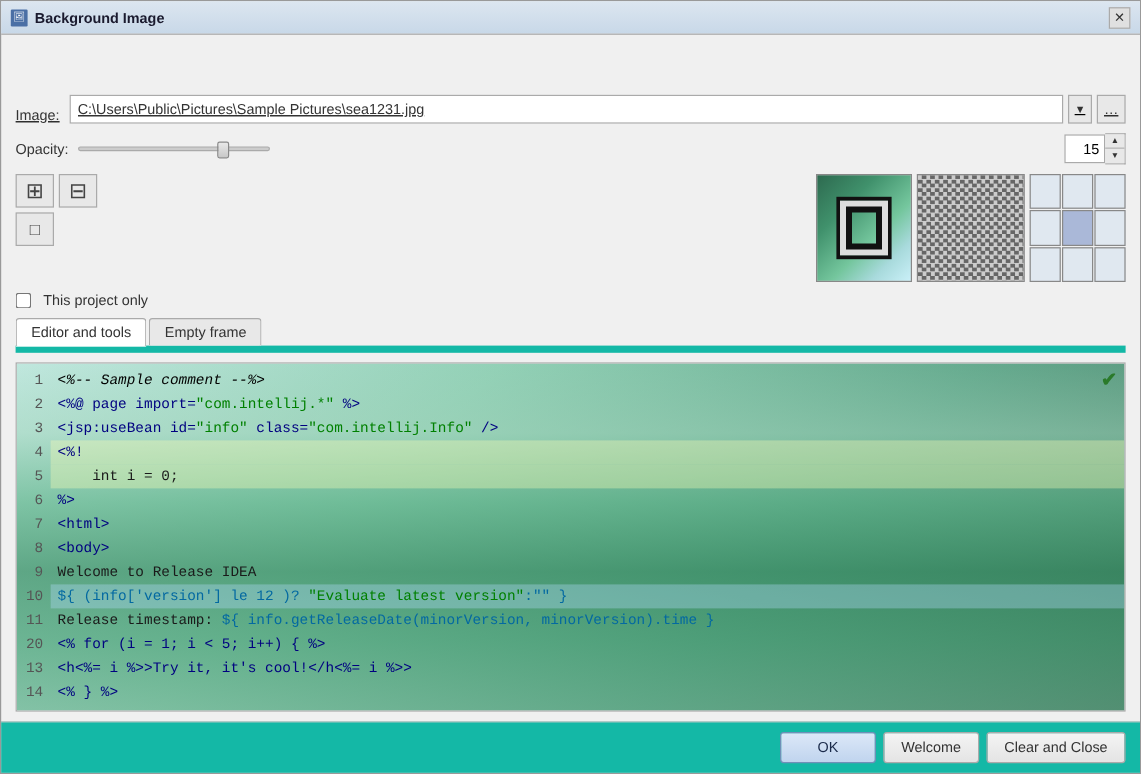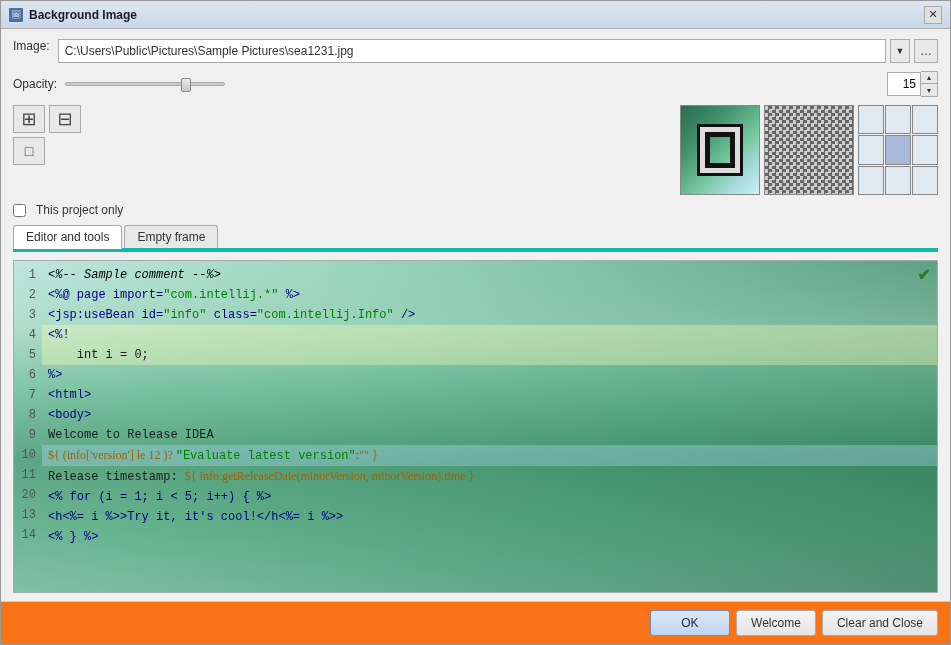--- a/index.html
+++ b/index.html
@@ -66,33 +66,35 @@
     .dialog-body {
       flex: 1;
       display: flex;
       flex-direction: column;
       padding: 10px 12px 8px;
       gap: 8px;
       overflow: hidden;
     }
     .row {
       display: flex;
-      align-items: flex-start;
+      align-items: flex-end;
       gap: 8px;
+      text-decoration: underline;
     }
     .label {
       color: #333;
       font-size: 12px;
       white-space: nowrap;
     }
     .image-input-wrapper {
       flex: 1;
       display: flex;
       align-items: center;
       gap: 4px;
+      margin-top: 40px;
     }
     .image-input {
       flex: 1;
       height: 24px;
       border: 1px solid #aaa;
       background: white;
       padding: 2px 6px;
       font-size: 12px;
       color: #333;
     }
@@ -242,21 +244,21 @@
       align-items: center;
       gap: 10px;
     }
     .checkbox-input {
       width: 13px;
       height: 13px;
       cursor: pointer;
     }
     .tabs-row {
       display: flex;
-      border-bottom: 4px solid #14b8a6;
+      border-bottom: 6px solid #14b8a6;
       gap: 0;
     }
     .tab {
       padding: 4px 12px;
       border: 1px solid #aaa;
       border-bottom: none;
       background: #e8e8e8;
       cursor: pointer;
       font-size: 12px;
       color: #333;
@@ -323,37 +325,37 @@
     .code-line.highlight {
       background: rgba(255, 255, 180, 0.35);
     }
     .code-line.highlight2 {
       background: rgba(180, 220, 255, 0.35);
     }
     .c-comment { color: #000000; font-style: italic; }
     .c-tag { color: #000080; }
     .c-string { color: #008000; }
     .c-text { color: #1a1a1a; }
-    .c-special { color: #a16207; font-family: Liberation Serif, serif; }
+    .c-special { color: #0369a1; }
     .checkmark-overlay {
       position: absolute;
       top: 4px;
       right: 6px;
       color: #2a7a2a;
       font-size: 16px;
       font-weight: bold;
       z-index: 2;
     }
     .dialog-footer {
       display: flex;
       justify-content: flex-end;
       gap: 6px;
       padding: 8px 12px;
       border-top: 1px solid #ccc;
-      background: #f97316;
+      background: #14b8a6;
     }
     .footer-btn {
       min-width: 80px;
       height: 26px;
       padding: 2px 14px;
       background: linear-gradient(to bottom, #f4f4f4, #e4e4e4);
       border: 1px solid #aaa;
       border-radius: 3px;
       cursor: pointer;
       font-size: 12px;

